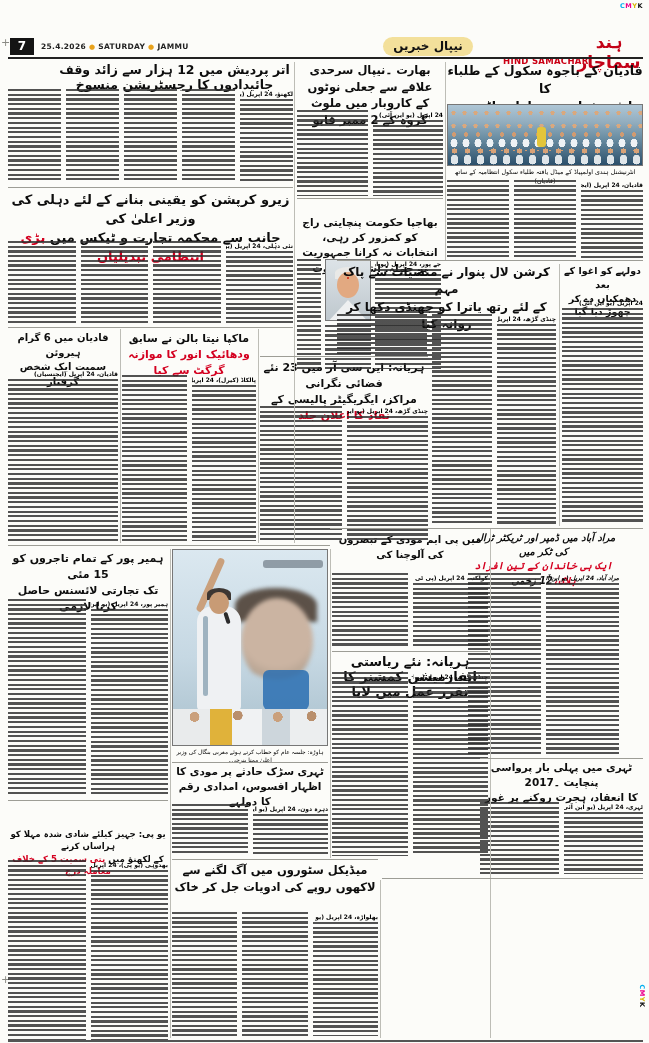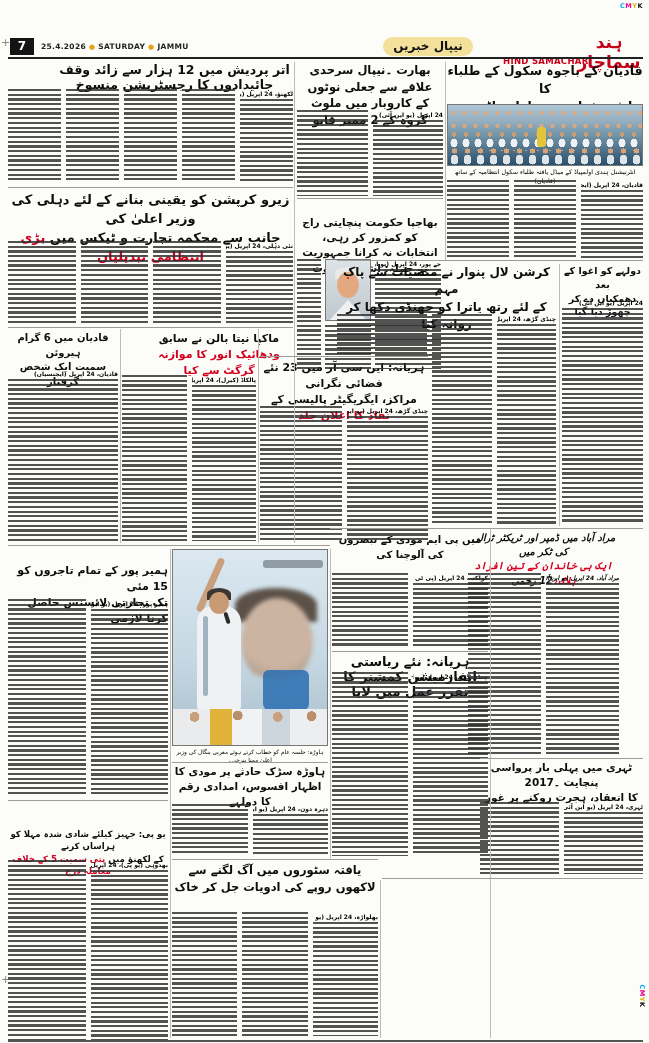--- a/index.html
+++ b/index.html
@@ -142,21 +142,21 @@
     </div>
     <div class="cols" style="position:absolute;left:0;top:40px;width:110px;height:172px;">
       <div class="col">
           <div class="dl">قادیان، 24 اپریل (ایجنسیاں)</div>
           <div class="txt grow"></div>
         </div>
     </div>
   </div>
 
   <div class="blk" style="left:122px;top:329px;width:134px;height:214px;">
-    <div class="hl urdu" style="position:absolute;left:0;top:2px;width:134px;font-size:11px;padding-left:30px;">
+    <div class="hl urdu" style="position:absolute;left:0;top:2px;width:134px;font-size:11px;">
       <div>ماکپا نیتا بالن نے سابق</div>
       <div class="red">ودھائیک انور کا موازنہ گرگٹ سے کیا</div>
     </div>
     <div class="cols" style="position:absolute;left:0;top:46px;width:134px;height:166px;">
       <div class="col">
           <div class="dl">پالکاڈ (کیرل)، 24 اپریل (پی ٹی آئی)</div>
           <div class="txt grow"></div>
         </div>
       <div class="col">
           <div class="txt grow"></div>
@@ -263,21 +263,21 @@
       <div>دولہے کو اغوا کے بعد</div>
       <div>دھمکیاں دے کر چھوڑ دیا گیا</div>
     </div>
     <div class="col" style="position:absolute;left:0;top:34px;width:81px;height:226px;">
       <div class="dl">24 اپریل (یو این آئی)</div>
         <div class="txt grow"></div>
     </div>
   </div>
 
   <div class="blk" style="left:8px;top:549px;width:160px;height:249px;">
-    <div class="hl urdu" style="position:absolute;left:0;top:14px;width:160px;font-size:11px;text-align:right;">
+    <div class="hl urdu" style="position:absolute;left:0;top:2px;width:160px;font-size:11px;">
       <div>ہمیر پور کے تمام تاجروں کو 15 مئی</div>
       <div>تک تجارتی لائسنس حاصل کرنا لازمی</div>
     </div>
     <div class="cols" style="position:absolute;left:0;top:50px;width:160px;height:197px;">
       <div class="col">
           <div class="dl">ہمیر پور، 24 اپریل (یو این آئی)</div>
           <div class="txt grow"></div>
         </div>
       <div class="col">
           <div class="txt grow"></div>
@@ -312,37 +312,37 @@
       <div class="hair"></div>
         <div class="head"></div>
       <div class="mic"></div>
       <div class="crowd"></div>
     </div>
     <div class="cap" style="position:absolute;left:0;top:199px;width:156px;font-size:5.8px;">ہاوڑہ: جلسہ عام کو خطاب کرتے ہوئے مغربی بنگال کی وزیر اعلیٰ ممتا بنرجی۔</div>
   </div>
 
   <div class="blk" style="left:172px;top:764px;width:156px;height:92px;">
     <div class="hl urdu" style="position:absolute;left:0;top:0;width:156px;font-size:10.5px;">
-      <div>ہاوڑہ سڑک حادثے پر مودی کا</div>
+      <div>ٹہری سڑک حادثے پر مودی کا</div>
       <div>اظہار افسوس، امدادی رقم کا دولہے</div>
     </div>
     <div class="cols" style="position:absolute;left:0;top:40px;width:156px;height:50px;">
       <div class="col">
           <div class="dl">دہرہ دون، 24 اپریل (یو این آئی)</div>
           <div class="txt grow"></div>
         </div>
       <div class="col">
           <div class="txt grow"></div>
         </div>
     </div>
   </div>
 
   <div class="blk" style="left:172px;top:862px;width:206px;height:176px;">
     <div class="hl urdu" style="position:absolute;left:0;top:0;width:206px;font-size:11.5px;">
-      <div>یافتہ سٹوروں میں آگ لگنے سے</div>
+      <div>میڈیکل سٹوروں میں آگ لگنے سے</div>
       <div>لاکھوں روپے کی ادویات جل کر خاک</div>
     </div>
     <div class="cols" style="position:absolute;left:0;top:50px;width:206px;height:124px;">
       <div class="col">
           <div class="dl">بھلواڑہ، 24 اپریل (یو این آئی)</div>
           <div class="txt grow"></div>
         </div>
       <div class="col">
           <div class="txt grow"></div>
         </div>

